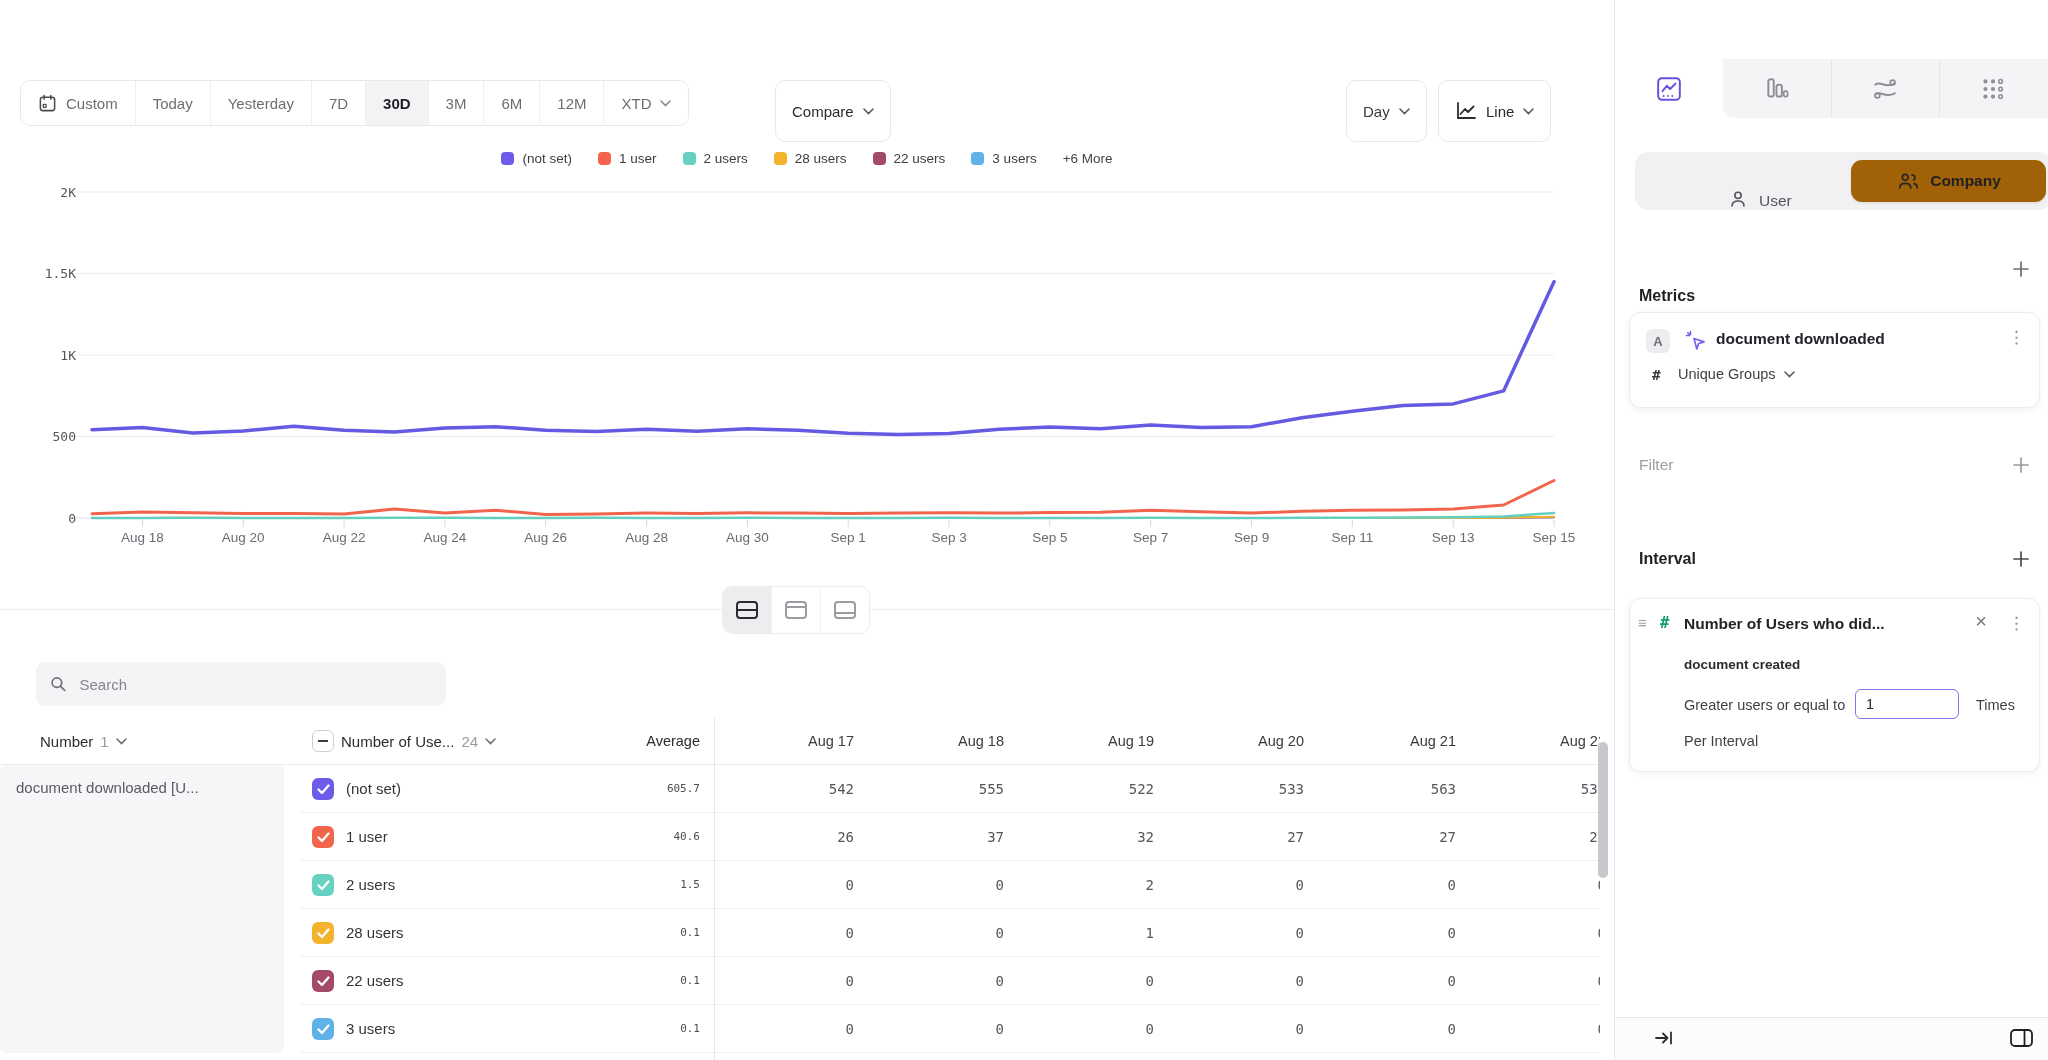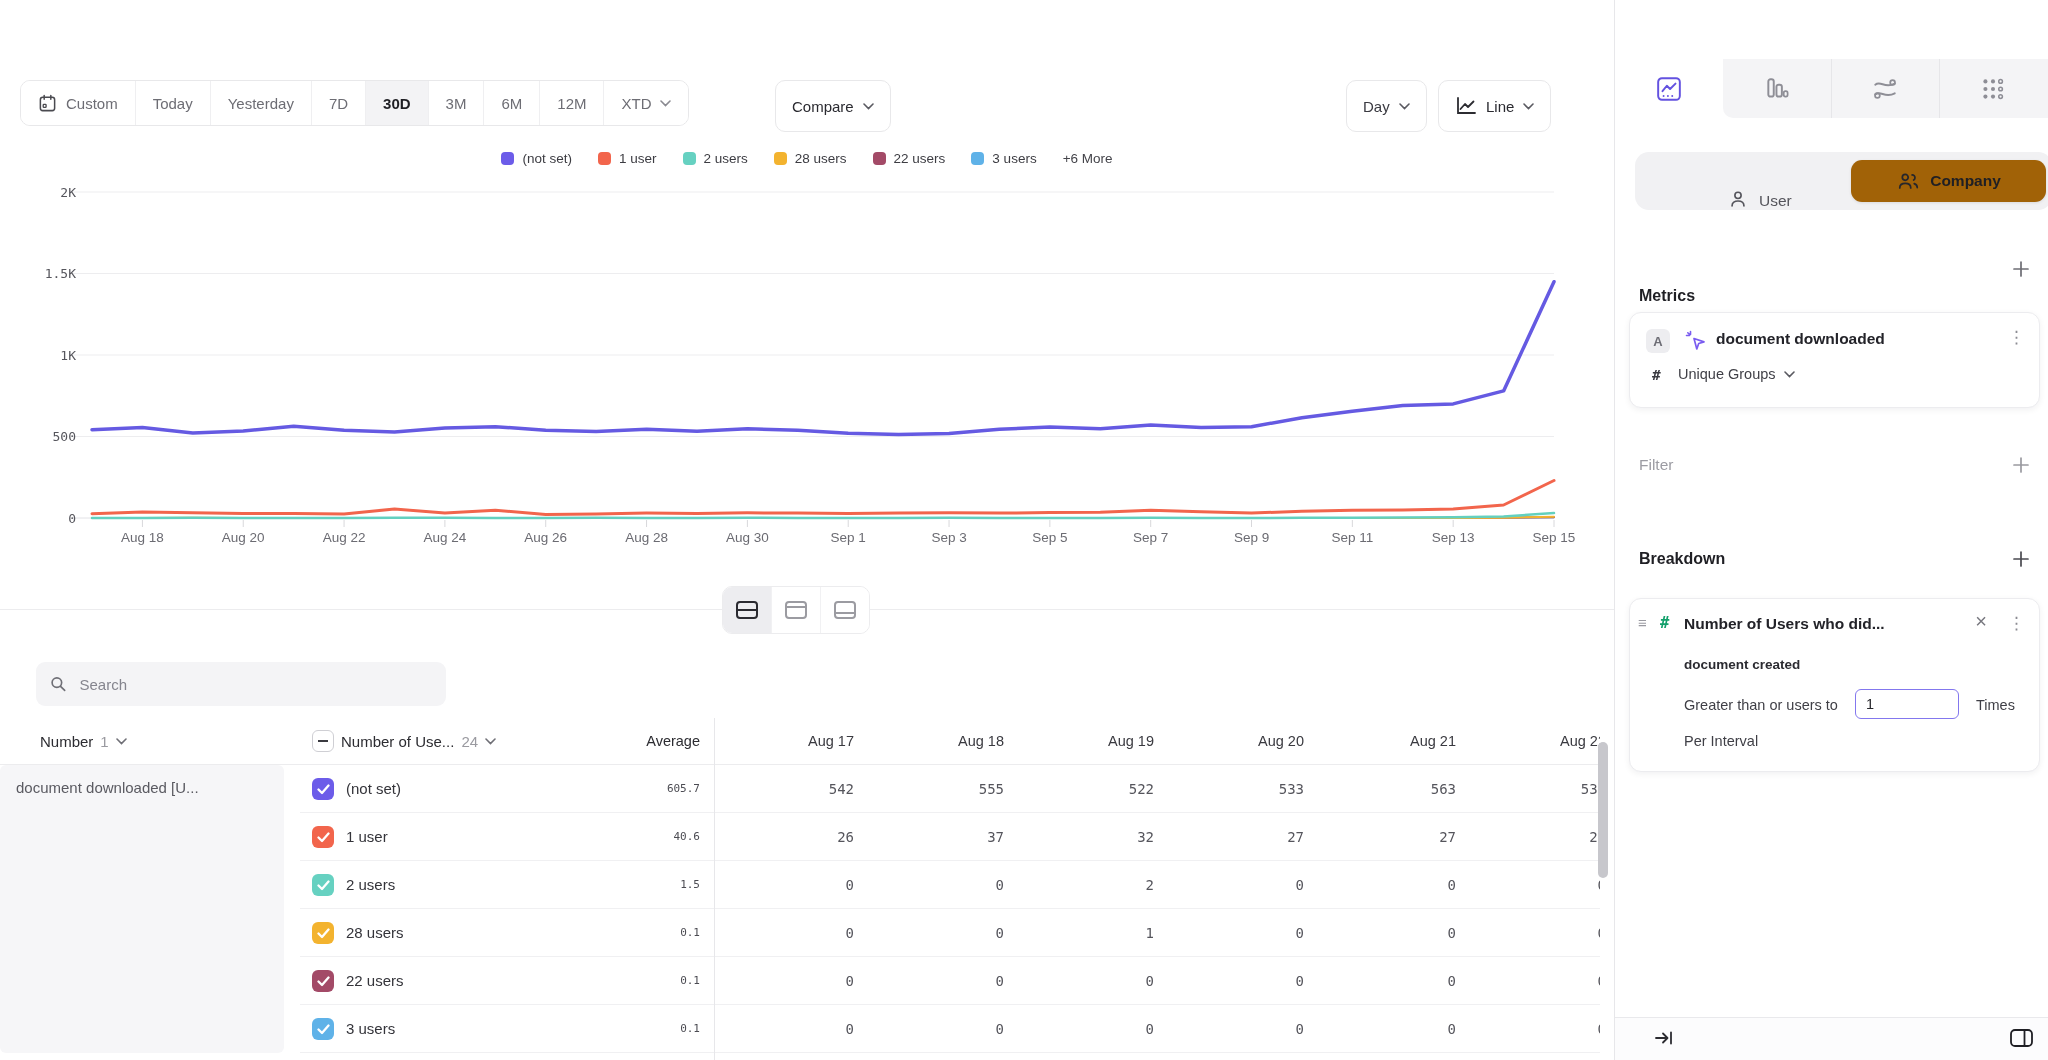--- a/index.html
+++ b/index.html
@@ -7,21 +7,21 @@
        font-family:"Liberation Sans",sans-serif;color:#26262b;}
   .num{font-family:"DejaVu Sans Mono",monospace;}
 
   
   .range-group{position:absolute;top:80px;left:20px;height:44px;display:flex;align-items:stretch;
        border:1px solid #e8e8ea;border-radius:10px;background:#fff;overflow:hidden;}
   .range-btn{display:flex;align-items:center;gap:9px;padding:0 17px;font-size:15px;color:#6d6d74;
        border-right:1px solid #efeff1;cursor:pointer;white-space:nowrap;background:#fff;}
   .range-btn:last-child{border-right:none;}
   .range-btn.active{background:#f3f3f5;color:#1f1f24;font-weight:700;}
-  .btn{position:absolute;top:80px;height:52px;display:flex;align-items:center;gap:9px;
+  .btn{position:absolute;top:80px;height:62px;display:flex;align-items:center;gap:9px;
        border:1px solid #e8e8ea;border-radius:10px;background:#fff;padding:0 16px;
        font-size:15px;color:#2a2a30;cursor:pointer;box-sizing:border-box;}
   .btn .lbl{font-weight:500;}
   .compare{left:775px;}
   .daybtn{left:1346px;color:#3a3a41;}
   .linebtn{left:1438px;}
 
   .chev{flex:0 0 auto;}
 
   
@@ -527,33 +527,33 @@
             <path d="M1 1l4.5 4.5L10 1" fill="none" stroke="#5a5a61" stroke-width="1.6" stroke-linecap="round"></path>
           </svg>
       </div>
     </div>
 
     <div class="sec-title" style="top:456px;color:#9c9ca3;font-size:15.5px;"><span>Filter</span></div>
     <svg class="plus" style="top:456px;" width="18" height="18" viewBox="0 0 18 18">
         <path d="M9 2v14M2 9h14" stroke="#9a9aa0" stroke-width="1.7" stroke-linecap="round"></path>
       </svg>
 
-    <div class="sec-title" style="top:550px;font-weight:700;color:#1f1f24;"><span>Breakdown</span></div>
+    <div class="sec-title" style="top:550px;font-weight:700;color:#1f1f24;"><span>Interval</span></div>
     <svg class="plus" style="top:550px;" width="18" height="18" viewBox="0 0 18 18">
         <path d="M9 2v14M2 9h14" stroke="#4a4a50" stroke-width="1.7" stroke-linecap="round"></path>
       </svg>
 
     <div class="card bd-card">
       <div class="drag">≡</div>
       <div class="bd-hash num"><span>#</span></div>
       <div class="bd-title"><span>Number of Users who did...</span></div>
       <div class="bd-close">×</div>
       <div class="kebab" style="top:16px;">⋮</div>
       <div class="bd-event"><span>document created</span></div>
-      <div class="bd-cond"><span>Greater than or users to</span></div>
+      <div class="bd-cond"><span>Greater users or equal to</span></div>
       <input class="bd-input" value="1" style="">
       <div class="bd-unit"><span>Times</span></div>
       <div class="bd-per"><span>Per Interval</span></div>
     </div>
 
     <div class="sfooter">
       <svg class="sfoot-ic" style="left:38px;" width="22" height="22" viewBox="0 0 22 22">
           <path d="M3 11h11M10 6.5L14.5 11 10 15.5" fill="none" stroke="#2c2c31" stroke-width="1.8" stroke-linecap="round" stroke-linejoin="round"></path>
           <path d="M18 5.5v11" stroke="#2c2c31" stroke-width="1.8" stroke-linecap="round"></path>
         </svg>

